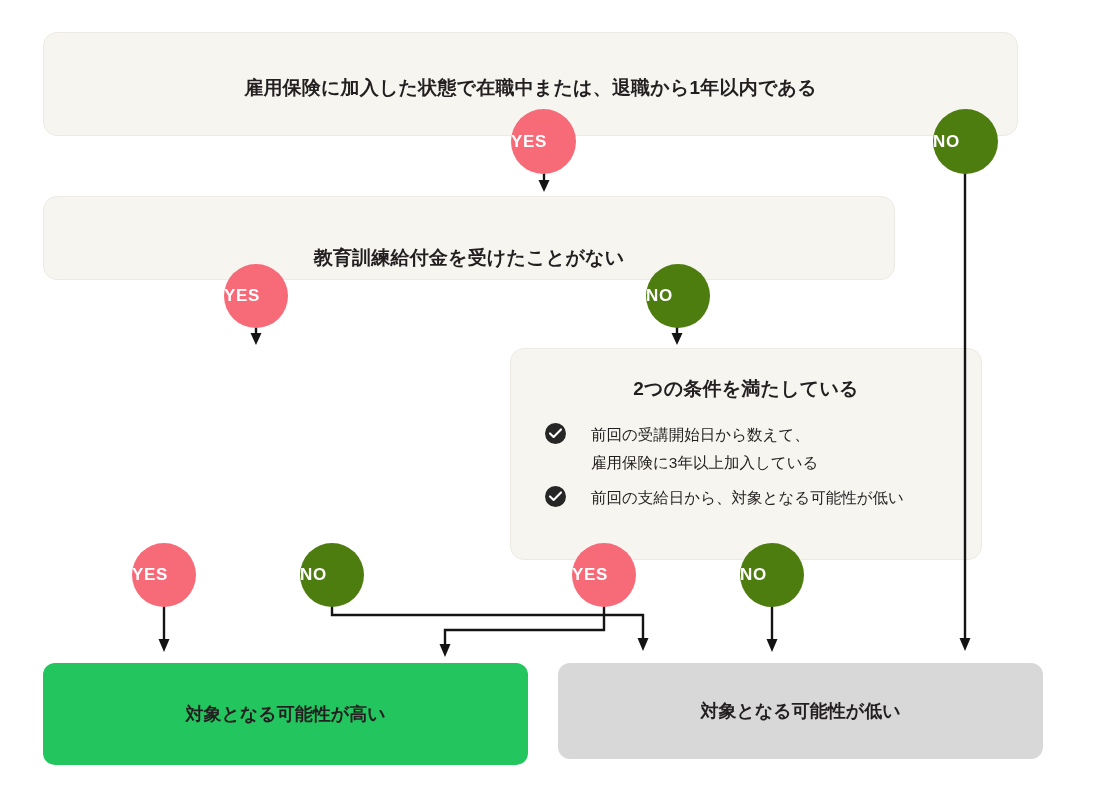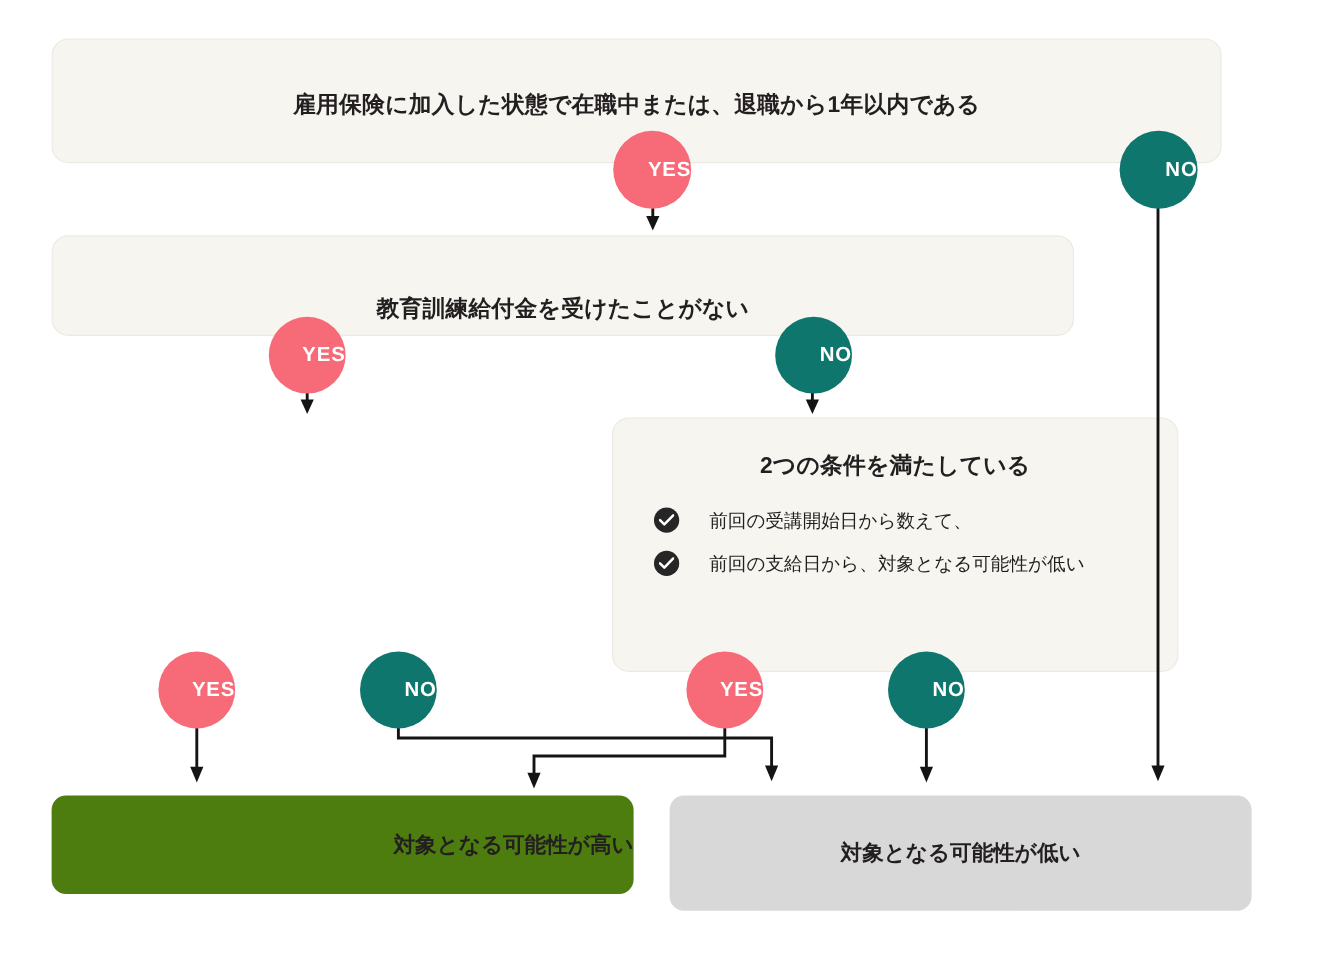--- a/index.html
+++ b/index.html
@@ -76,28 +76,28 @@
     font-weight: 700;
     color: #231f20;
   }
 
   
   .badge {
     position: absolute;
     border-radius: 50%;
     display: flex;
     align-items: center;
-    justify-content: flex-end;
+    justify-content: flex-start;
     color: #ffffff;
     font-weight: 700;
     letter-spacing: .04em;
     z-index: 5;
   }
   .badge.yes { background: #F76A78; }
-  .badge.no  { background: #0f766e; }
+  .badge.no  { background: #4d7c0f; }
 
   
   .conn { position: absolute; z-index: 1; }
   .conn line, .conn path, .conn polyline {
     stroke: #141414;
     stroke-width: 2.4;
     fill: none;
   }
   .conn polygon { fill: #141414; }
 </style>
@@ -160,36 +160,37 @@
 
     <div class="checklist">
       <div class="check-item">
         <span class="check-icon">
           <svg width="13" height="11" viewBox="0 0 13 11">
             <polyline points="1,5.4 4.6,9 12,1.4" fill="none" stroke="#ffffff" stroke-width="2.1" stroke-linecap="round" stroke-linejoin="round"></polyline>
           </svg>
         </span>
         <span class="check-lines">
           <div>前回の受講開始日から数えて、</div>
+          <div>雇用保険に3年以上加入している</div>
         </span>
       </div>
       <div class="check-item">
         <span class="check-icon">
           <svg width="13" height="11" viewBox="0 0 13 11">
             <polyline points="1,5.4 4.6,9 12,1.4" fill="none" stroke="#ffffff" stroke-width="2.1" stroke-linecap="round" stroke-linejoin="round"></polyline>
           </svg>
         </span>
         <span class="check-lines">
           <div>前回の支給日から、対象となる可能性が低い</div>
         </span>
       </div>
     </div>
   </div>
 
-  <div class="result" style="left:43px; top:663px; width:485px; height:82px; background:#4d7c0f;justify-content:flex-end;">
+  <div class="result" style="left:43px; top:663px; width:485px; height:102px; background:#22c55e;">
     <span>対象となる可能性が高い</span>
   </div>
 
   <div class="result" style="left:558px; top:663px; width:485px; height:96px; background:#D8D8D8;">
     <span>対象となる可能性が低い</span>
   </div>
 
   <div class="badge yes" style="left:511px; top:109px; width:65px; height:65px; font-size:17px;">
     <span>YES</span>
   </div>

